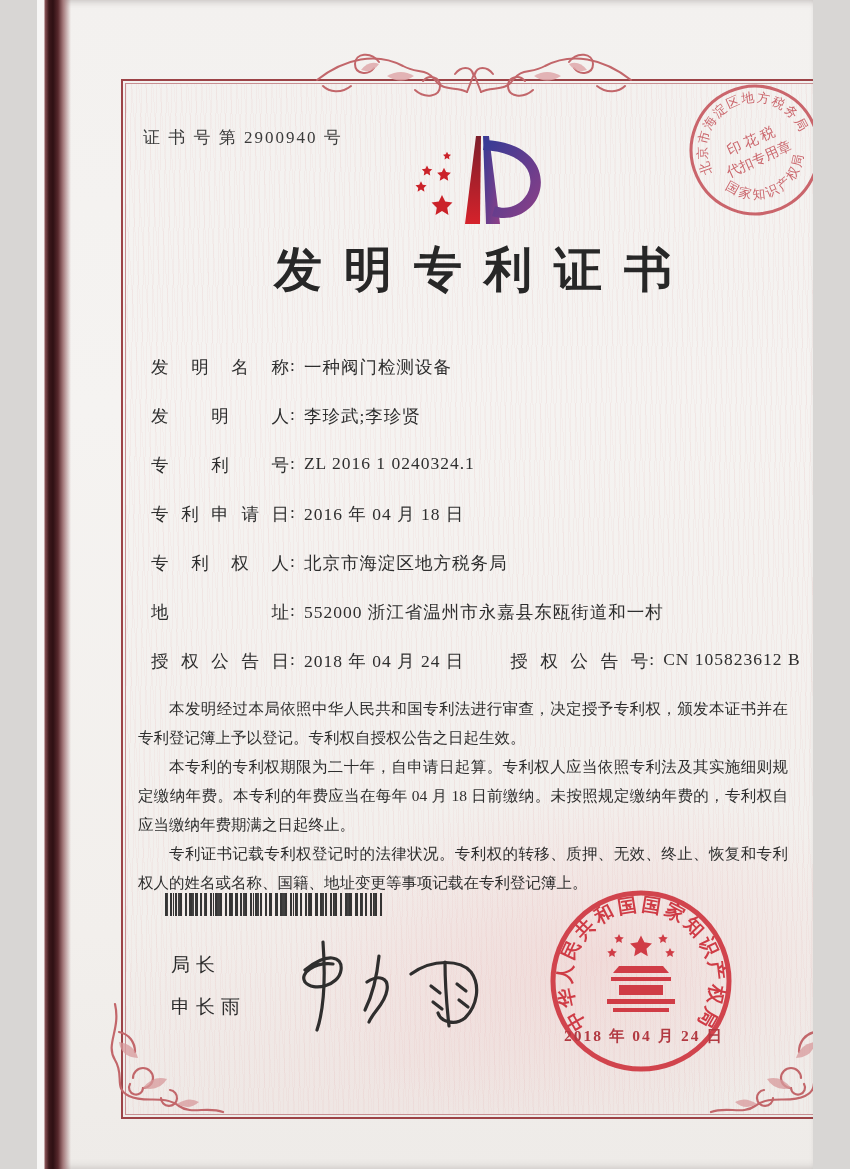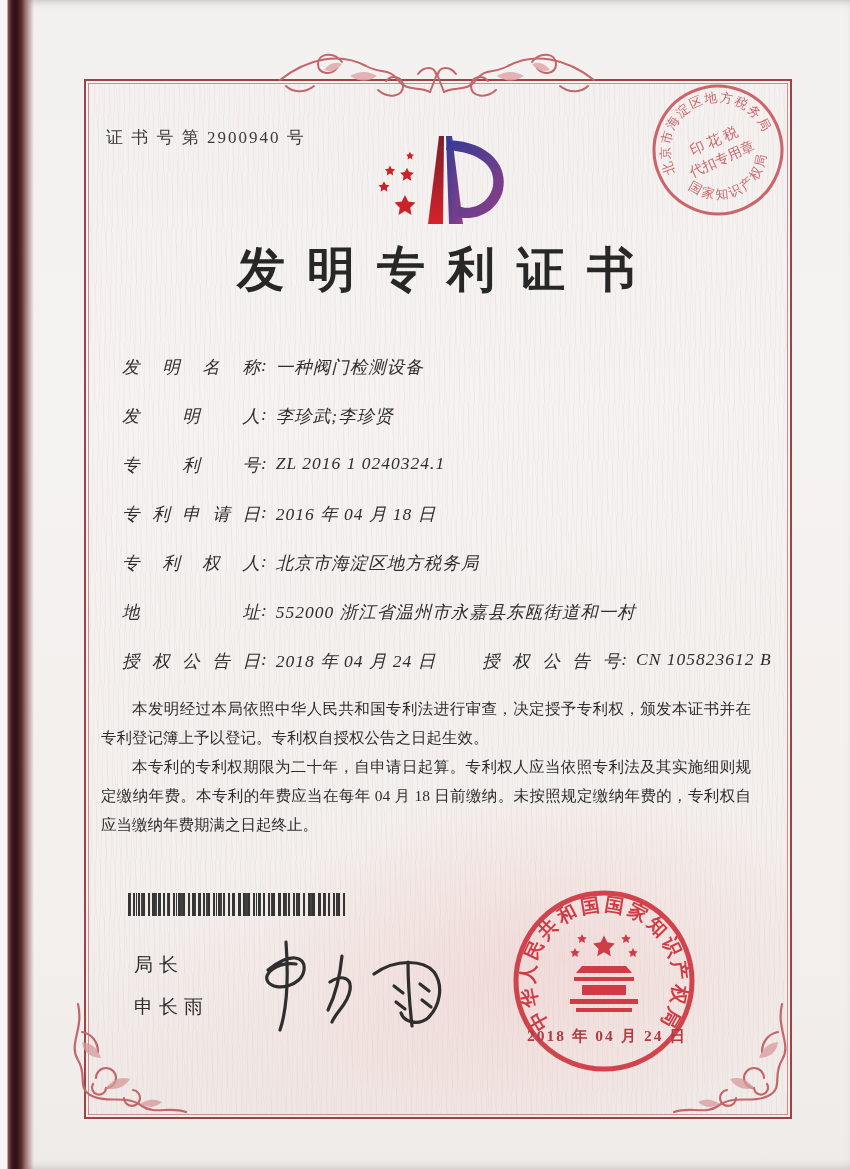--- a/index.html
+++ b/index.html
@@ -1,17 +1,17 @@
 <!DOCTYPE html>
 <html><head>
 <meta charset="utf-8">
 <style>
   html,body { margin:0; padding:0; background:#d8d6d4; }
   .page {
-    position:relative; width:850px; height:1169px; margin:0 auto;
+    position:relative; width:776px; height:1169px; margin:0 auto;
     background:linear-gradient(180deg,#f3f1ef 0%,#f5f3f1 35%,#f2efec 80%,#eeebe8 100%);
     overflow:hidden;
     font-family:"Liberation Serif","DejaVu Serif",serif;
     box-shadow:inset 0 6px 8px -6px rgba(60,50,50,.35), inset 0 -8px 10px -8px rgba(60,50,50,.25);
   }
   
   .spine {
     position:absolute; left:0; top:0; width:34px; height:100%;
     background:linear-gradient(90deg,#f7f6f5 0 7px,#8a5356 8px,#3c181b 12px,#2e1013 16px,#57282c 21px,#a3787a 26px,rgba(170,140,140,0) 34px);
   }
@@ -26,21 +26,21 @@
       repeating-linear-gradient(86deg, rgba(226,166,166,.08) 0 1px, rgba(255,255,255,0) 1px 7px);
   }
   .abs { position:absolute; }
   .cert-number { left:106px; top:126px; font-size:17px; letter-spacing:2px; color:#3a3a3a; }
   .logo { left:342px; top:124px; }
   .title {
     left:84px; top:238px; width:704px; text-align:center;
     font-size:48px; font-weight:bold; color:#272727;
     letter-spacing:22px; text-indent:22px;
   }
-  .fields { left:122px; top:355px; width:660px;font-style:italic; }
+  .fields { left:114px; top:355px; width:660px; }
   .field-row { height:49px; display:flex; align-items:flex-start; font-size:17.5px; color:#2e2e2e; }
   .flabel { display:inline-block; width:138px; text-align:justify; text-align-last:justify; flex:none; }
   .colon { margin:0 9px 0 1px; flex:none; }
   .fvalue { letter-spacing:1px; white-space:nowrap; }
   .grant-gap { width:46px; flex:none; }
   .paragraphs { left:101px; top:694px; width:650px; font-size:15.5px; line-height:29px; color:#2e2e2e; text-align:justify; }
   .paragraphs p { margin:0; text-indent:2em; }
   .barcode {
     left:128px; top:893px; width:218px; height:23px; opacity:.88;
     background:
@@ -202,20 +202,21 @@
       <span class="grant-gap"></span>
       <span class="flabel">授权公告号</span>
         <span class="colon">:</span>
         <span class="fvalue">CN 105823612 B</span>
     </div>
   </div>
 
   <div class="abs paragraphs">
     <p>本发明经过本局依照中华人民共和国专利法进行审查，决定授予专利权，颁发本证书并在专利登记簿上予以登记。专利权自授权公告之日起生效。</p>
     <p>本专利的专利权期限为二十年，自申请日起算。专利权人应当依照专利法及其实施细则规定缴纳年费。本专利的年费应当在每年 04 月 18 日前缴纳。未按照规定缴纳年费的，专利权自应当缴纳年费期满之日起终止。</p>
+    <p>专利证书记载专利权登记时的法律状况。专利权的转移、质押、无效、终止、恢复和专利权人的姓名或名称、国籍、地址变更等事项记载在专利登记簿上。</p>
   </div>
 
   <div class="abs barcode"></div>
 
   <div class="abs signer">
     <div>局长</div>
     <div>申长雨</div>
   </div>
 
   <svg class="abs autograph" width="230" height="112" viewBox="0 0 230 112">

